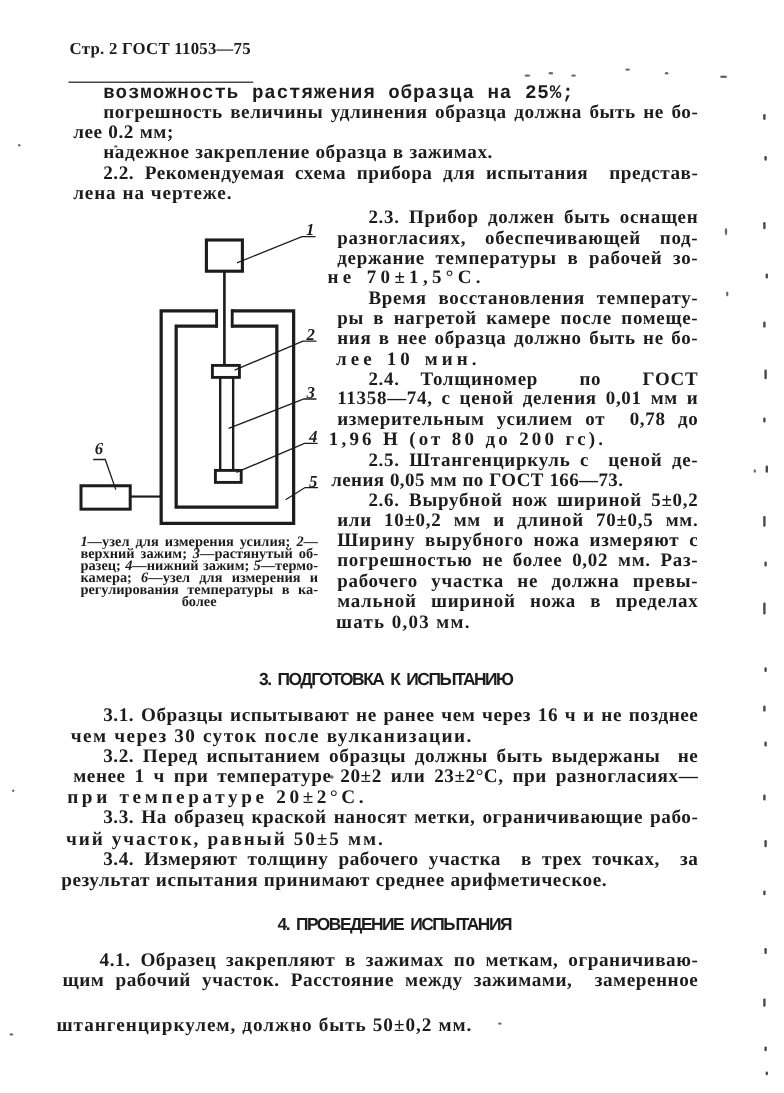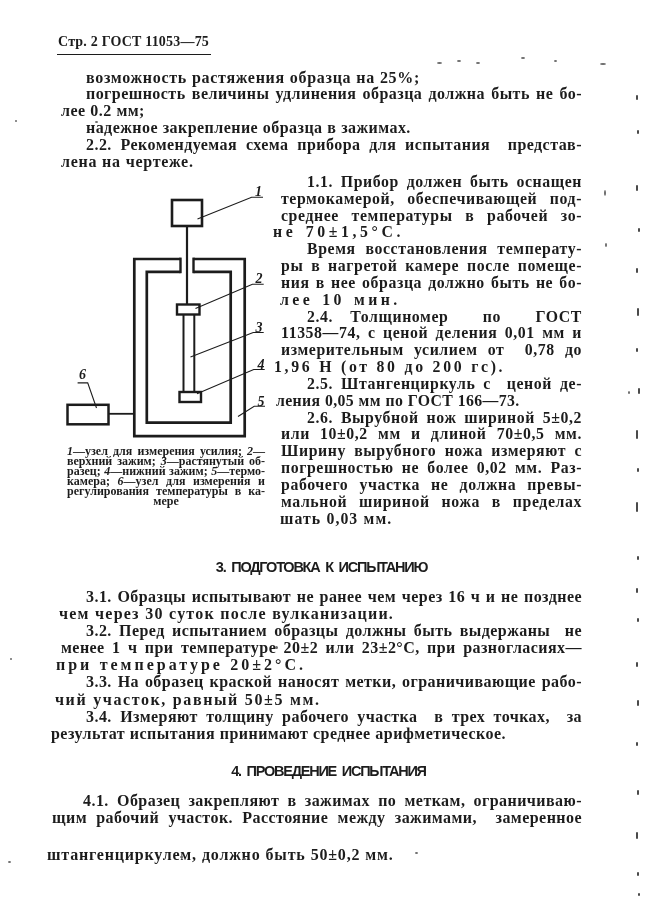--- a/index.html
+++ b/index.html
@@ -15,35 +15,35 @@
   #col2{left:281px;width:301px;font-size:15.8px;letter-spacing:0.6px;word-spacing:0.3px;line-height:16.83px;}
   #col2 .ind{text-indent:26px;}
   #cap{left:67px;width:198px;font-size:12px;letter-spacing:0px;word-spacing:0px;line-height:10.1px;}
   .it{font-style:italic;}
   .head{font-family:"Liberation Sans",sans-serif;font-weight:bold;letter-spacing:-1.25px;word-spacing:3px;
         left:61px;width:521px;text-align:center;font-size:14.5px;}
 </style>
 </head>
 <body>
 
-<div class="abs" id="hdr" style="left:57px;top:34px;font-size:14px;letter-spacing:0.2px;border-bottom:1.8px solid #1c1c1c;padding:0 2px 4px 1px;">Стр. 2 ГОСТ 11053—75</div>
+<div class="abs" id="hdr" style="left:57px;top:34px;font-size:14px;letter-spacing:0.2px;border-bottom:1.8px solid #1c1c1c;padding:0 2px 18px 1px;">Стр. 2 ГОСТ 11053—75</div>
 
 <div class="abs" id="top" style="top:69.5px;">
-<div class="line l ind" style="letter-spacing:0.7px;">возможность растяжения образца на 25%;</div>
+<div class="line l ind" style="letter-spacing:0.7px;font-family:Liberation Mono, monospace;">возможность растяжения образца на 25%;</div>
 <div class="line ind">погрешность величины удлинения образца должна быть не бо-</div>
 <div class="line l">лее 0.2 мм;</div>
 <div class="line l ind">надежное закрепление образца в зажимах.</div>
 <div class="line ind">2.2. Рекомендуемая схема прибора для испытания&nbsp; представ-</div>
 <div class="line l" style="letter-spacing:0.7px;">лена на чертеже.</div>
 </div>
 
 <div class="abs" id="col2" style="top:174px;">
-<div class="line ind">1.1. Прибор должен быть оснащен</div>
-<div class="line">термокамерой, обеспечивающей под-</div>
-<div class="line">среднее температуры в рабочей зо-</div>
+<div class="line ind">2.3. Прибор должен быть оснащен</div>
+<div class="line">разногласиях, обеспечивающей под-</div>
+<div class="line">держание температуры в рабочей зо-</div>
 <div class="line l" style="margin-left:-8px;letter-spacing:3.6px;word-spacing:1.8px;">не 70±1,5°С.</div>
 <div class="line ind">Время восстановления температу-</div>
 <div class="line">ры в нагретой камере после помеще-</div>
 <div class="line">ния в нее образца должно быть не бо-</div>
 <div class="line l" style="margin-left:-1px;letter-spacing:3.4px;word-spacing:1.8px;">лее 10 мин.</div>
 <div class="line ind">2.4. Толщиномер&nbsp; по&nbsp; ГОСТ</div>
 <div class="line">11358—74, с ценой деления 0,01 мм и</div>
 <div class="line">измерительным усилием от&nbsp; 0,78 до</div>
 <div class="line l" style="margin-left:-7px;letter-spacing:2.65px;">1,96 Н (от 80 до 200 гс).</div>
 <div class="line ind">2.5. Штангенциркуль с&nbsp; ценой де-</div>
@@ -134,21 +134,21 @@
     <path d="M77.6 382.9 H87.7 L96.5 408" stroke-width="1.1"></path>
   </g>
 </svg>
 
 <div class="abs" id="cap" style="top:446px;">
 <div class="line"><span class="it">1</span>—узел для измерения усилия; <span class="it">2</span>—</div>
 <div class="line">верхний зажим; <span class="it">3</span>—растянутый об-</div>
 <div class="line">разец; <span class="it">4</span>—нижний зажим; <span class="it">5</span>—термо-</div>
 <div class="line">камера; <span class="it">6</span>—узел для измерения и</div>
 <div class="line">регулирования температуры в ка-</div>
-<div class="line c">мере</div>
+<div class="line c">более</div>
 </div>
 
 <div class="abs head" style="top:558.5px;">3. ПОДГОТОВКА К ИСПЫТАНИЮ</div>
 
 <div class="abs" id="sec3" style="top:588px;line-height:17.1px;">
 <div class="line ind">3.1. Образцы испытывают не ранее чем через 16 ч и не позднее</div>
 <div class="line l" style="margin-left:-2px;letter-spacing:1.2px;">чем через 30 суток после вулканизации.</div>
 <div class="line ind">3.2. Перед испытанием образцы должны быть выдержаны&nbsp; не</div>
 <div class="line">менее 1 ч при температуре 20±2 или 23±2°С, при разногласиях—</div>
 <div class="line l" style="margin-left:-5px;letter-spacing:3.0px;">при температуре 20±2°С.</div>

